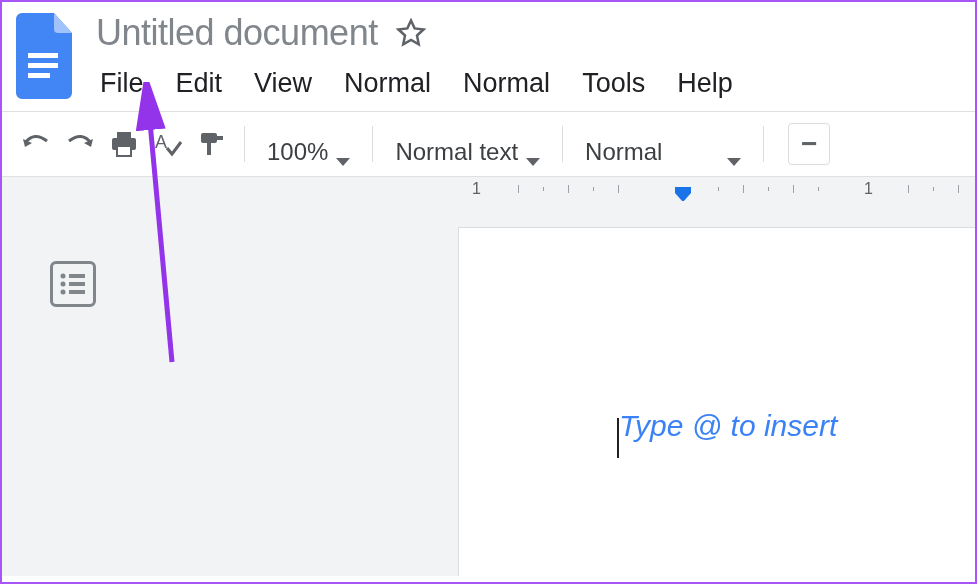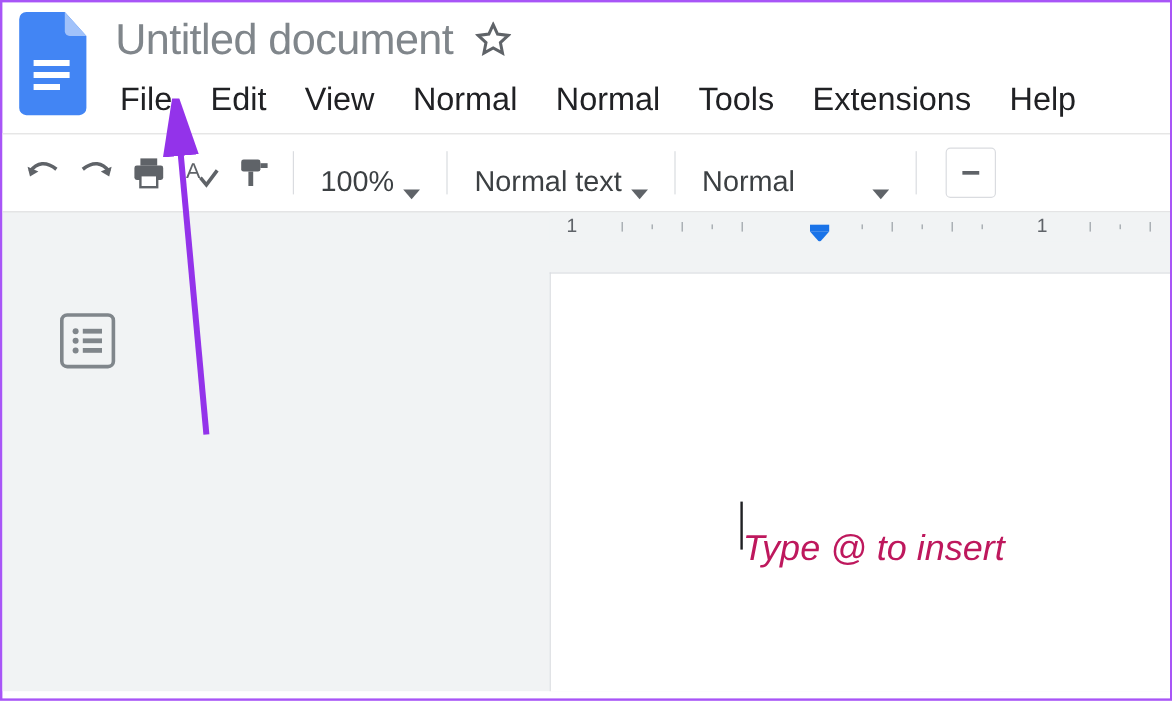--- a/index.html
+++ b/index.html
@@ -7,21 +7,21 @@
     font-family: "Google Sans", Arial, sans-serif;
     width: 977px;
     height: 584px;
     border: 2px solid #a855f7;
     background: #fff;
     position: relative;
     overflow: hidden;
   }
   .header {
     display: flex;
-    align-items: flex-start;
+    align-items: flex-end;
     padding: 8px 10px 0 10px;
   }
   .logo {
     width: 64px;
     height: 88px;
     margin-right: 20px;
     flex-shrink: 0;
   }
   .title-area {
     flex: 1;
@@ -159,24 +159,24 @@
     left: 456px;
     top: 50px;
     right: 0;
     bottom: 0;
     background: #fff;
     border-left: 1px solid #dadce0;
     border-top: 1px solid #dadce0;
   }
   .placeholder-text {
     position: absolute;
-    top: 213px;
+    top: 181px;
     left: 160px;
     font-size: 30px;
-    color: #be185d;
+    color: #3b82f6;
     font-style: italic;
   }
   .cursor {
     position: absolute;
     top: 190px;
     left: 158px;
     width: 2px;
     height: 40px;
     background: #202124;
   }
@@ -208,21 +208,20 @@
         </svg>
       </span>
     </div>
     <div class="menubar">
       <span class="menu-item">File</span>
       <span class="menu-item">Edit</span>
       <span class="menu-item">View</span>
       <span class="menu-item">Normal</span>
       <span class="menu-item">Normal</span>
       <span class="menu-item">Tools</span>
-      <span class="menu-item">Extensions</span>
       <span class="menu-item">Help</span>
     </div>
   </div>
 </div>
 
 <div class="toolbar-wrap">
   <div class="toolbar">
     <div class="tb-btn">
       <svg width="30" height="22" viewBox="0 0 30 22">
           <path d="M4 10 Q13 -2 26 8" fill="none" stroke="#5f6368" stroke-width="3"></path>

